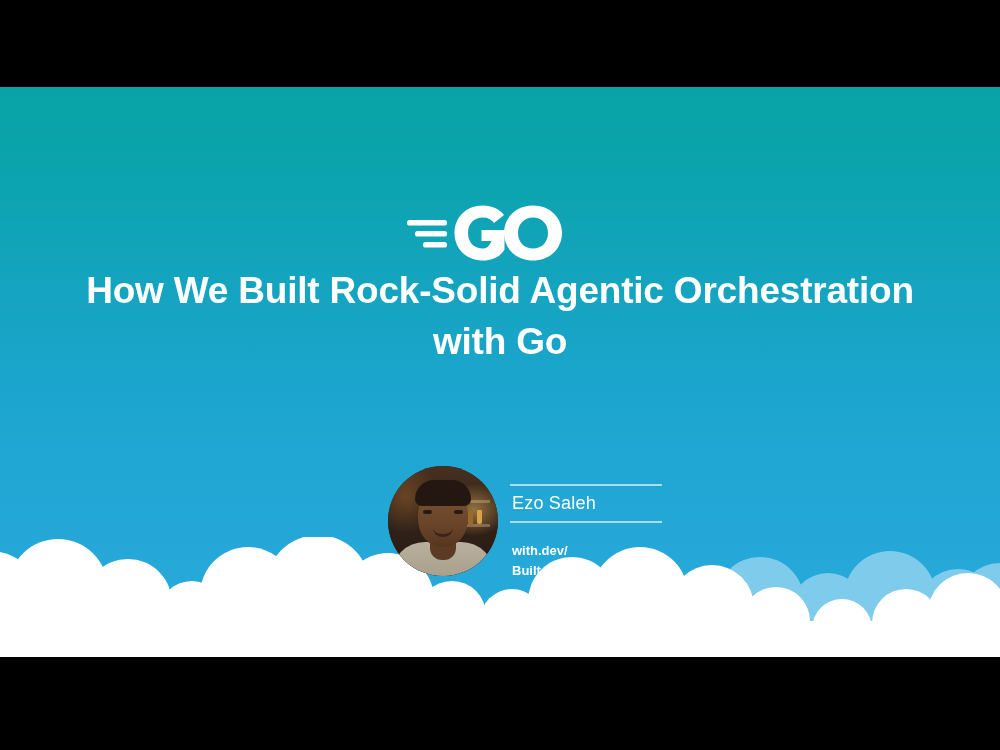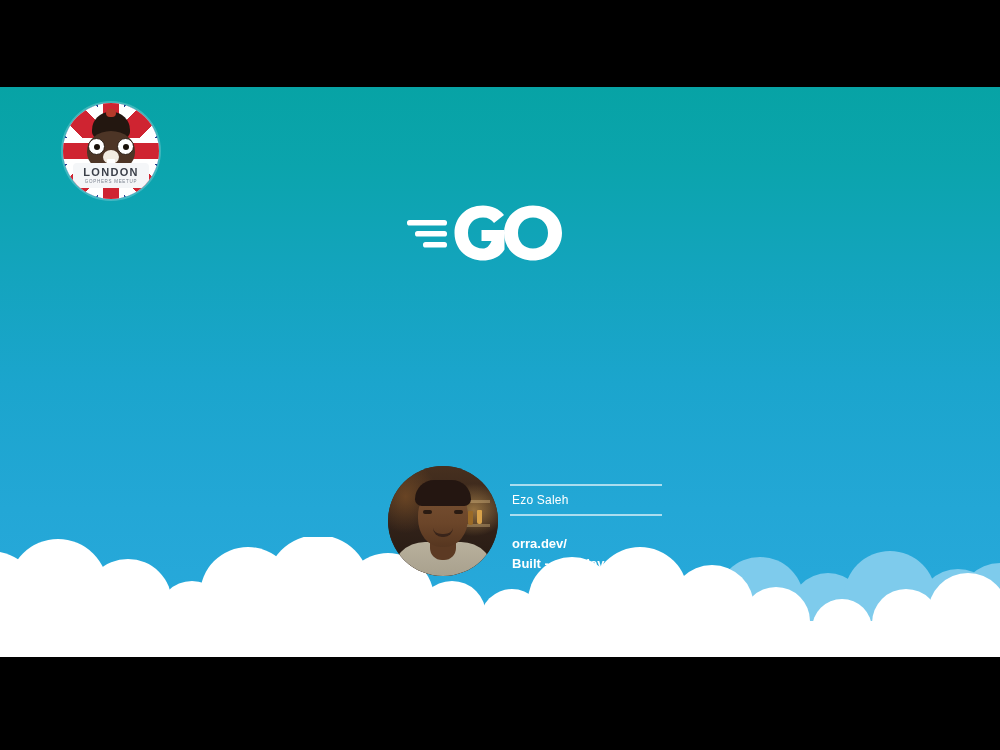--- a/index.html
+++ b/index.html
@@ -362,21 +362,21 @@
     top: 18px;
     width: 175px;
   }
   .rule {
     width: 152px;
     height: 2px;
     background: rgba(255,255,255,.62);
   }
   #speaker-name {
     color: #ffffff;
-    font-size: 12px;
+    font-size: 18px;
     font-weight: 400;
     letter-spacing: .2px;
     padding: 7px 0 7px 2px;
   }
   #speaker-links {
     margin-top: 18px;
     padding-left: 2px;
     color: #ffffff;
     font-size: 13px;
     font-weight: 700;
@@ -396,40 +396,20 @@
 </style>
 </head>
 <body>
 
 <div id="screen">
 
   <div class="letterbox top"></div>
 
   <div id="slide">
 
-    <div id="gopher-badge">
-      <div class="flag"></div>
-      <div class="flag-cross-h"></div>
-      <div class="flag-cross-v"></div>
-
-      <div class="gopher">
-        <div class="bearskin"></div>
-        <div class="gopher-head"></div>
-        <div class="eye l"></div>
-        <div class="eye r"></div>
-        <div class="muzzle"></div>
-        <div class="teeth"></div>
-        <div class="gopher-body"></div>
-      </div>
-
-      <div class="badge-ribbon">
-        <span class="main">LONDON</span>
-        <span class="sub">GOPHERS MEETUP</span>
-      </div>
-    </div>
 
     <svg id="go-logo" viewBox="0 0 160 66">
       <g fill="#ffffff">
         <rect x="2" y="20" width="40" height="5.5" rx="2.6"></rect>
         <rect x="10" y="31" width="32" height="5.5" rx="2.6"></rect>
         <rect x="18" y="42" width="24" height="5.5" rx="2.6"></rect>
       </g>
       <g fill="#ffffff">
         <path d="M78 5.5
                  C61 5.5 49.5 17.5 49.5 33 C49.5 48.5 61 60.5 78 60.5
@@ -440,20 +420,21 @@
                  C83 17.5 86.5 19.5 89 23 L99 15
                  C94 9 87 5.5 78 5.5 Z"></path>
         <path d="M128 5.5
                  C111 5.5 99 17.5 99 33 C99 48.5 111 60.5 128 60.5
                  C145 60.5 157 48.5 157 33 C157 17.5 145 5.5 128 5.5 Z
                  M128 17.5 C137 17.5 143 24 143 33 C143 42 137 48.5 128 48.5
                  C119 48.5 113 42 113 33 C113 24 119 17.5 128 17.5 Z"></path>
       </g>
     </svg>
 
+    <h1 id="title">How We Built Rock-Solid Agentic Orchestration with Go</h1>
 
     <div id="speaker">
 
       <div id="avatar">
         <div class="av-bg"></div>
         <div class="av-shelf s1"></div>
         <div class="av-shelf s2"></div>
         <div class="av-bottle b1"></div>
         <div class="av-bottle b2"></div>
         <div class="av-bottle b3"></div>
@@ -465,21 +446,21 @@
         <div class="av-eye r"></div>
         <div class="av-smile"></div>
       </div>
 
       <div id="speaker-text">
         <div class="rule"></div>
         <div id="speaker-name">Ezo Saleh</div>
         <div class="rule"></div>
 
         <div id="speaker-links">
-          <div>orra.dev/</div>
+          <div>with.dev/</div>
           <div>Built - orra-dev</div>
         </div>
       </div>
     </div>
 
     <svg id="clouds" viewBox="0 0 1000 120" preserveAspectRatio="none">
       <g fill="#7ecbec">
         <circle cx="700" cy="78" r="36"></circle>
         <circle cx="760" cy="64" r="44"></circle>
         <circle cx="828" cy="74" r="38"></circle>

